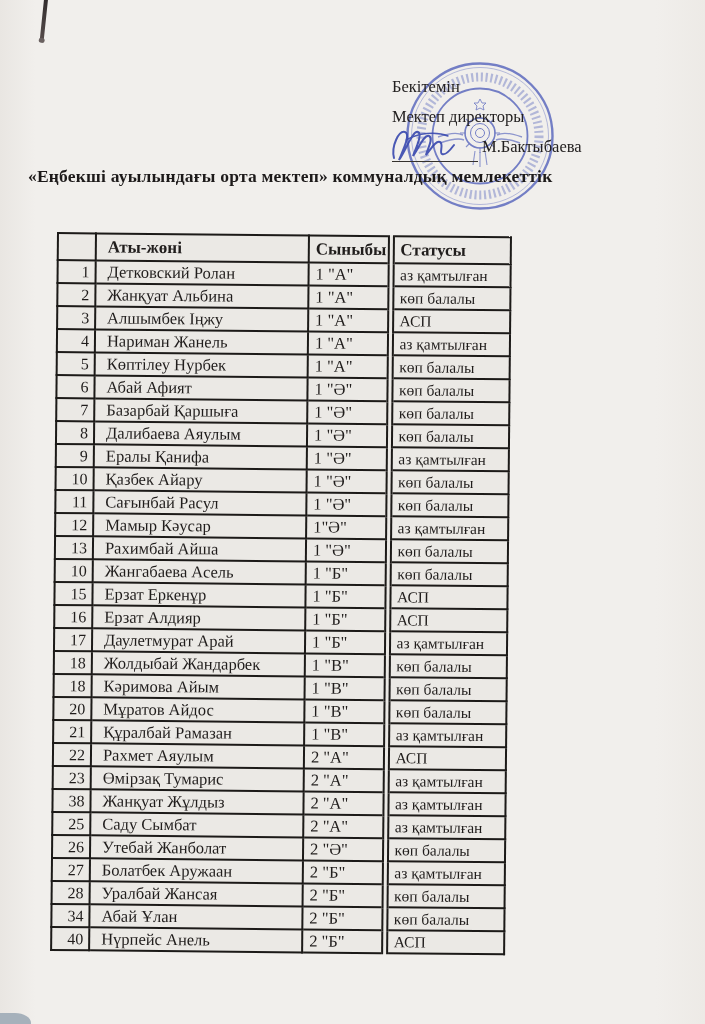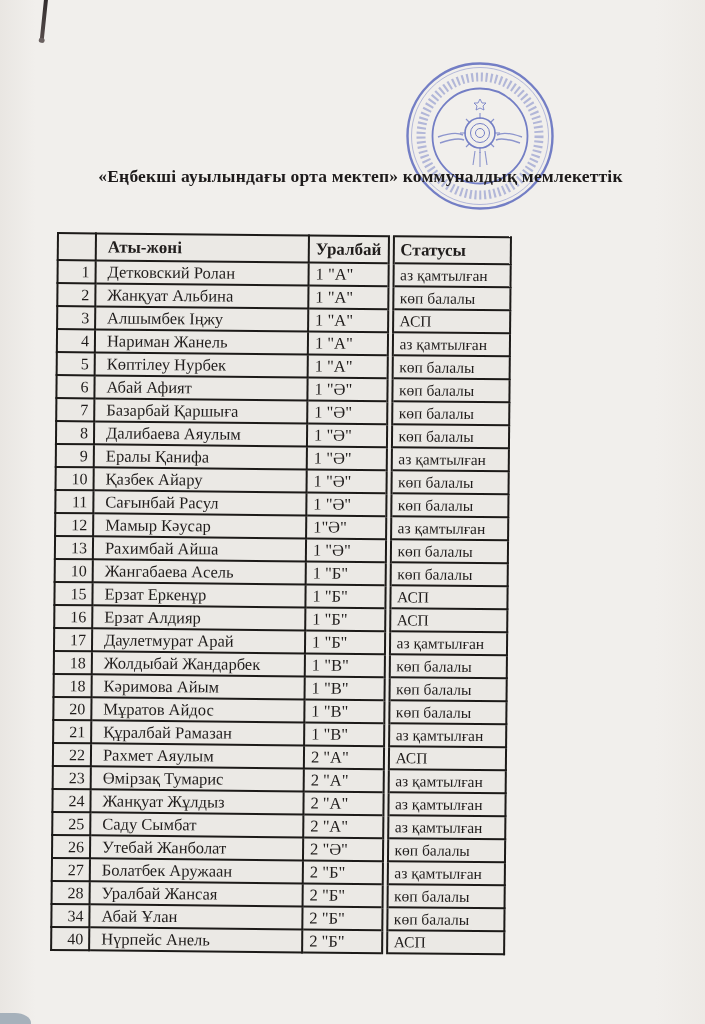--- a/index.html
+++ b/index.html
@@ -55,21 +55,21 @@
   }
   .sig-name { padding-left: 4px; }
   .signature {
     position: absolute; left: -4px; top: -14px;
     width: 88px; height: 48px;
   }
 
   
   .title {
     position: absolute; left: 28px; right: 12px; top: 162px;
-    text-align: center;
+    text-align: left;
     font-weight: bold;
     font-size: 17.5px;
     line-height: 28px;
     letter-spacing: 0.2px;
     color: #1d1a1a;
   }
 
   
   .table-wrap {
     position: absolute; left: 57px; top: 232px;
@@ -156,38 +156,51 @@
         <path d="M75,38 l2,4 4,0 -3,3 1,4 -4,-2 -4,2 1,-4 -3,-3 4,0 z" stroke-width="1" opacity="0.85"></path>
         <g stroke-width="1.1" opacity="0.8">
           <line x1="70" y1="90" x2="68" y2="104"></line>
             <line x1="75" y1="91" x2="75" y2="106"></line>
             <line x1="80" y1="90" x2="82" y2="104"></line>
         </g>
       </g>
     </svg>
   </div>
 
+  <div class="approve">
+    <div>Бекітемін</div>
+    <div>Мектеп директоры</div>
+    <div class="sig-line">
+      <svg class="signature" viewBox="0 0 88 48">
+        <g fill="none" stroke="#3c4cb0" stroke-width="2" stroke-linecap="round" opacity="0.92">
+          <path d="M6,40 C3,28 11,12 17,14 C23,16 15,32 11,42 C19,30 25,12 30,14 C35,16 27,32 25,38 C31,30 36,16 41,18 C46,20 39,32 38,37 C43,31 48,22 52,24 C56,26 51,35 54,36 C58,38 63,31 66,27"></path>
+          <path d="M18,22 C30,15 48,13 60,18" stroke-width="1.4"></path>
+        </g>
+      </svg>
+      <span class="sig-underline"></span><span class="sig-name">М.Бактыбаева</span>
+    </div>
+  </div>
 
   <div class="title">
     <div>«Еңбекші ауылындағы орта мектеп» коммуналдық мемлекеттік</div>
   </div>
 
   <div class="table-wrap">
     <table class="doc">
       <colgroup>
         <col class="c-no">
           <col class="c-name">
           <col class="c-grade">
           <col class="c-status">
       </colgroup>
       <thead>
         <tr>
           <th class="h-no"></th>
           <th class="h-name">Аты-жөні</th>
-          <th class="h-grade">Уралбай</th>
+          <th class="h-grade">Сыныбы</th>
           <th class="h-status">Статусы</th>
         </tr>
       </thead>
       <tbody>
           <tr>
             <td class="no">1</td>
             <td class="name">Детковский Ролан</td>
             <td class="grade">1 "А"</td>
             <td class="status">аз қамтылған</td>
           </tr>
@@ -317,21 +330,21 @@
             <td class="grade">2 "А"</td>
             <td class="status">АСП</td>
           </tr>
           <tr>
             <td class="no">23</td>
             <td class="name">Өмірзақ Тумарис</td>
             <td class="grade">2 "А"</td>
             <td class="status">аз қамтылған</td>
           </tr>
           <tr>
-            <td class="no">24</td>
+            <td class="no">38</td>
             <td class="name">Жанқуат Жұлдыз</td>
             <td class="grade">2 "А"</td>
             <td class="status">аз қамтылған</td>
           </tr>
           <tr>
             <td class="no">25</td>
             <td class="name">Саду Сымбат</td>
             <td class="grade">2 "А"</td>
             <td class="status">аз қамтылған</td>
           </tr>

